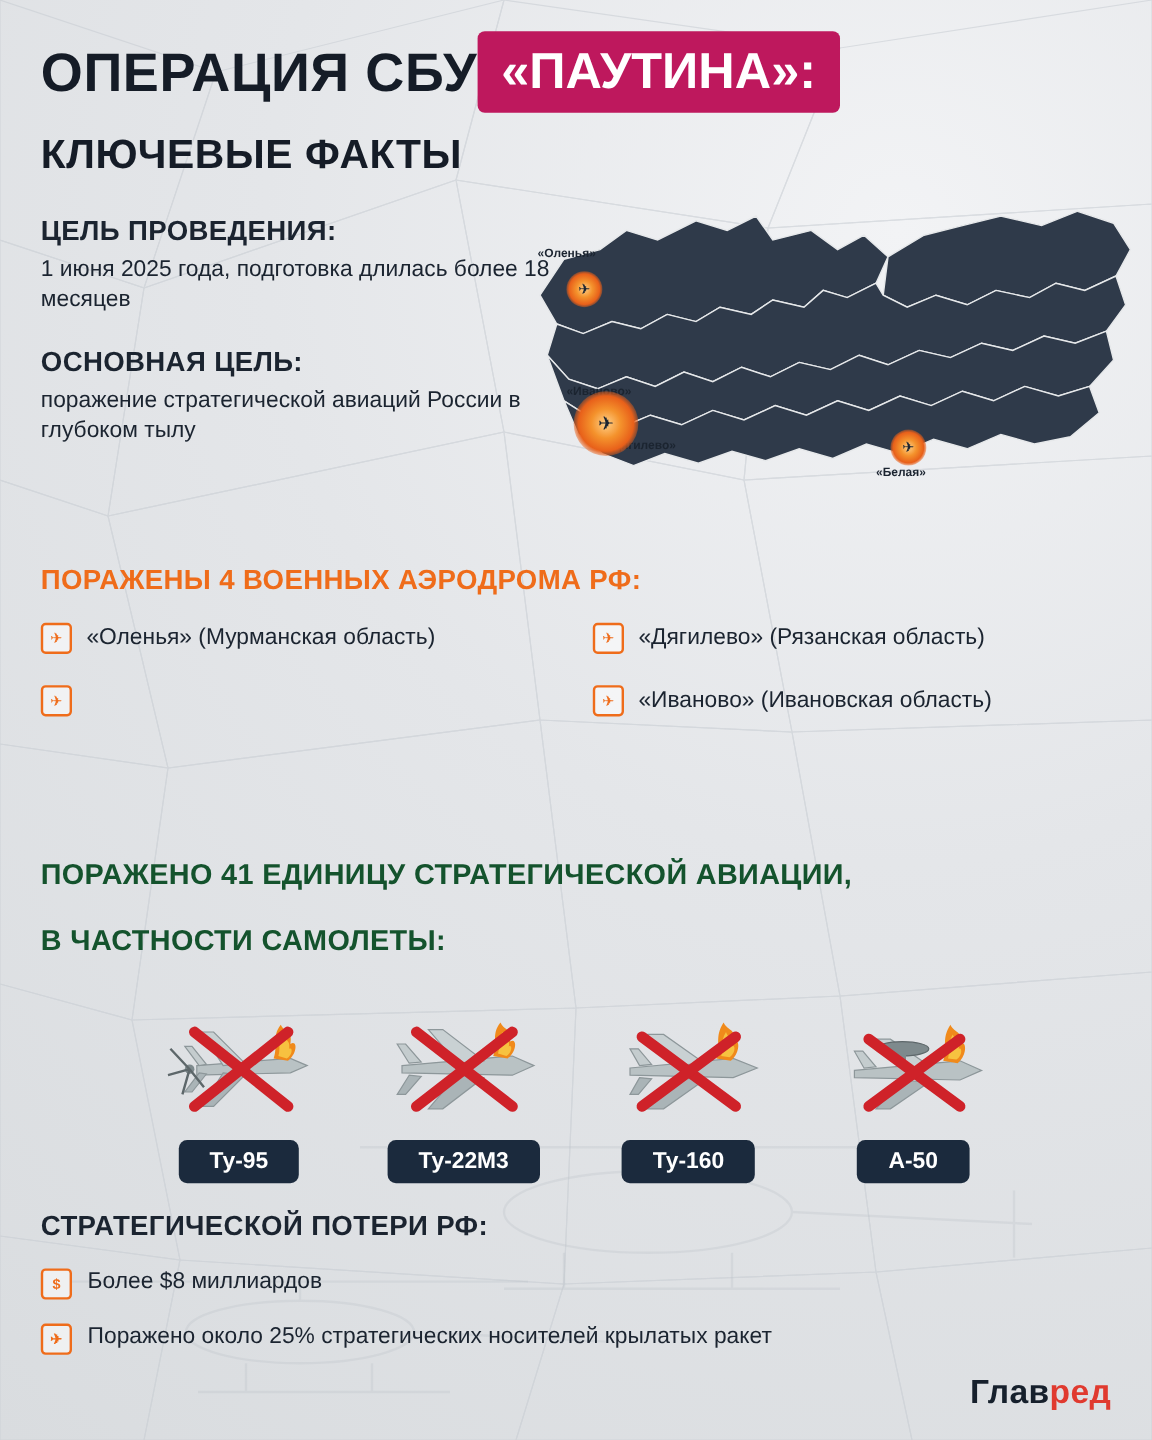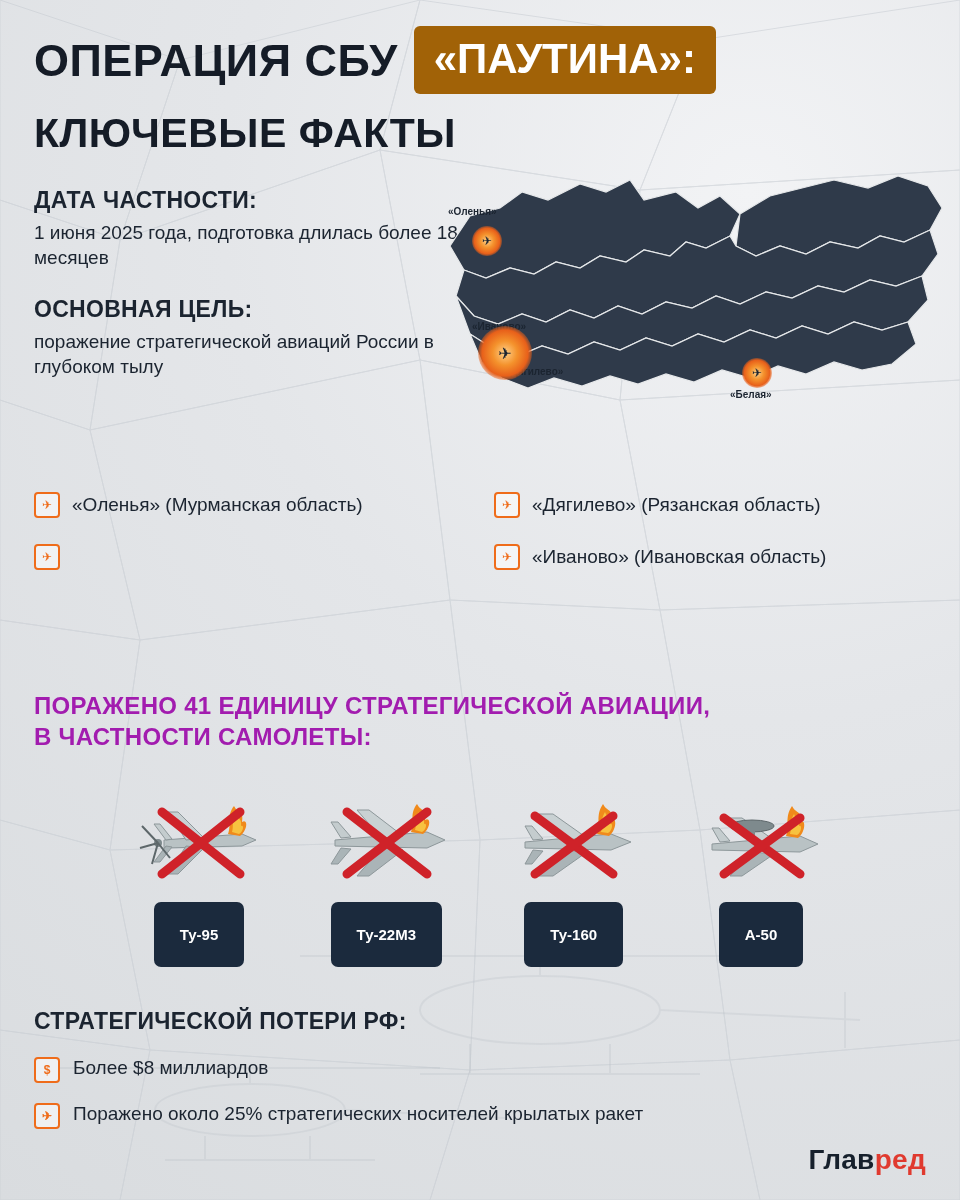--- a/index.html
+++ b/index.html
@@ -47,43 +47,42 @@
     height: 1200px;
   }
 
   
   .header {
     padding: 26px 34px 0 34px;
   }
   .title-row {
     display: flex;
     align-items: center;
-    gap: 16px;
   }
   .title-main {
     font-size: 45px;
     font-weight: bold;
     letter-spacing: .5px;
     color: #151c27;
     line-height: 1;
     white-space: nowrap;
   }
   .title-badge {
-    background: #a16207;
+    background: #be185d;
     color: #ffffff;
     font-size: 42px;
     font-weight: bold;
     line-height: 1;
     padding: 12px 20px 14px 20px;
     border-radius: 6px;
     white-space: nowrap;
   }
   .title-sub {
     margin-top: 16px;
-    font-size: 41px;
+    font-size: 34px;
     font-weight: bold;
     color: #151c27;
     letter-spacing: .5px;
   }
 
   
   .facts {
     margin-top: 30px;
     padding-left: 34px;
     width: 430px;
@@ -179,22 +178,23 @@
   .planes-sec {
     position: absolute;
     left: 34px;
     top: 690px;
     width: 892px;
   }
   .planes-head {
     font-size: 24px;
     font-weight: bold;
     line-height: 1.3;
-    color: #a21caf;
+    color: #14532d;
     letter-spacing: .3px;
+    margin-top: 24px;
   }
   .planes-row {
     margin-top: 36px;
     display: flex;
     justify-content: space-between;
     padding: 0 80px;
   }
   .plane-cell {
     width: 170px;
     display: flex;
@@ -207,23 +207,23 @@
     height: 100px;
   }
   .plane-art .cross {
     position: absolute;
     inset: 0;
   }
   .plane-tag {
     margin-top: 14px;
     background: #1b2a3d;
     color: #ffffff;
-    font-size: 15px;
-    font-weight: bold;
-    padding: 24px 26px;
+    font-size: 19px;
+    font-weight: bold;
+    padding: 7px 26px;
     border-radius: 7px;
     white-space: nowrap;
   }
 
   
   .losses {
     position: absolute;
     left: 34px;
     top: 1008px;
     width: 760px;
@@ -326,21 +326,21 @@
   <div class="header">
     <div class="title-row">
       <div class="title-main">ОПЕРАЦИЯ СБУ</div>
       <div class="title-badge">«ПАУТИНА»:</div>
     </div>
     <div class="title-sub">КЛЮЧЕВЫЕ ФАКТЫ</div>
   </div>
 
   <div class="facts">
     <div class="fact-block">
-      <div class="fact-label">ДАТА ЧАСТНОСТИ:</div>
+      <div class="fact-label">ЦЕЛЬ ПРОВЕДЕНИЯ:</div>
       <div class="fact-text">1 июня 2025 года, подготовка длилась более 18 месяцев</div>
     </div>
     <div class="fact-block">
       <div class="fact-label">ОСНОВНАЯ ЦЕЛЬ:</div>
       <div class="fact-text">поражение стратегической авиаций России в глубоком тылу</div>
     </div>
   </div>
 
   <div class="map-wrap">
     <svg viewBox="0 0 530 360" width="530" height="360">
@@ -363,20 +363,21 @@
     </div>
     <div class="burn big" style="left:48px; top:230px;">
       <span class="glyph">✈</span>
     </div>
     <div class="burn" style="left:312px; top:262px;">
       <span class="glyph">✈</span>
     </div>
   </div>
 
   <div class="airfields">
+    <div class="section-head orange">ПОРАЖЕНЫ 4 ВОЕННЫХ АЭРОДРОМА РФ:</div>
     <div class="af-grid">
       <div class="af-item">
         <span class="mini-icon">✈</span>
         <span>«Оленья» (Мурманская область)</span>
       </div>
       <div class="af-item">
         <span class="mini-icon">✈</span>
         <span>«Дягилево» (Рязанская область)</span>
       </div>
       <div class="af-item">

